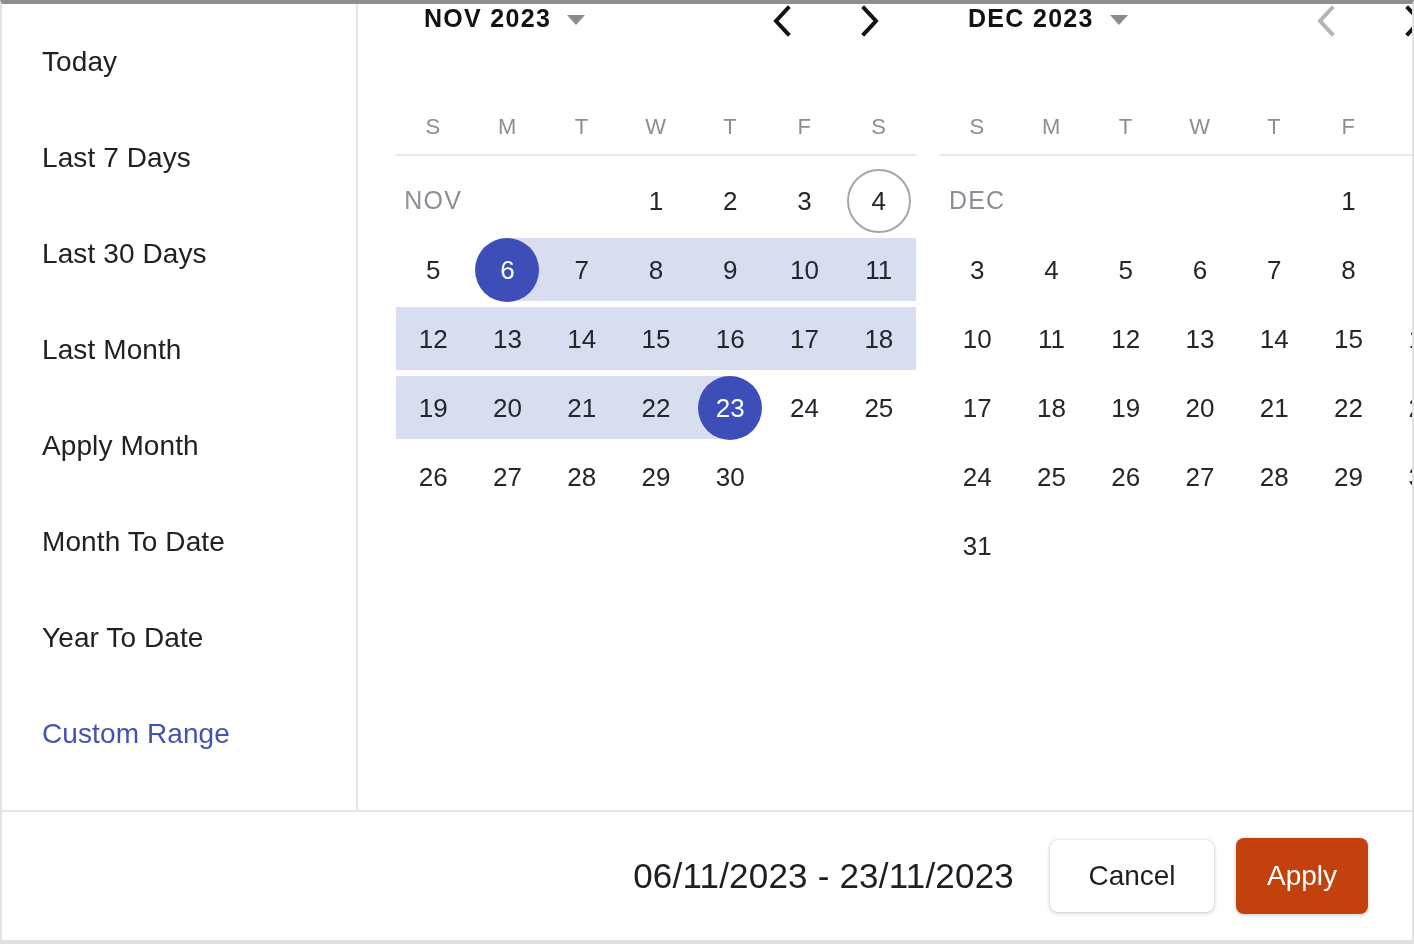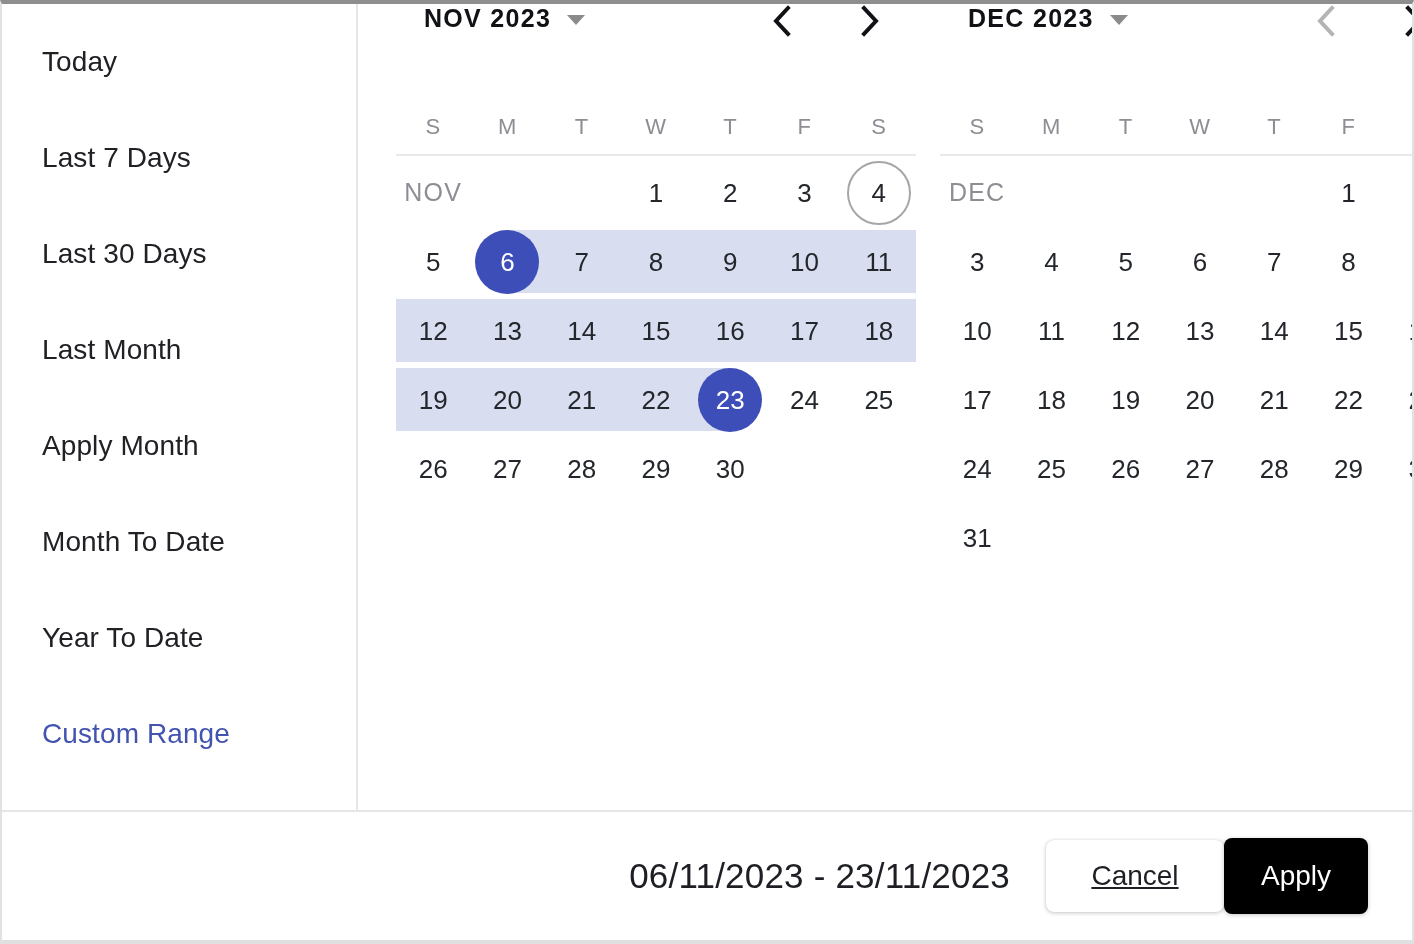--- a/index.html
+++ b/index.html
@@ -129,21 +129,21 @@
     align-items: center;
     border-bottom: 2px solid #e9e9e9;
   }
   .dow {
     text-align: center;
     font-size: 22px;
     color: #8d8d94;
     letter-spacing: .5px;
   }
 
-  .weeks { padding-top: 2px; }
+  .weeks { padding-top: 10px; }
 
   .week {
     position: relative;
     display: grid;
     grid-template-columns: repeat(7, 1fr);
     height: 69px;
     align-items: center;
   }
 
   
@@ -221,30 +221,30 @@
     white-space: nowrap;
     display: flex;
     align-items: center;
     justify-content: center;
   }
   .btn-cancel {
     background: #ffffff;
     color: #1d1f24;
     border: none;
     box-shadow: 0 1px 4px rgba(0,0,0,.22), 0 0 1px rgba(0,0,0,.18);
-    width: 178px;
+    width: 164px;
     height: 72px;
-    text-decoration: underline;
+    margin-right: 22px;
   }
   .btn-apply {
-    background: #000000;
+    background: #c2410c;
     color: #ffffff;
     border: none;
     box-shadow: 0 1px 4px rgba(0,0,0,.22);
-    width: 144px;
+    width: 132px;
     height: 76px;
   }
 </style>
 </head>
 <body>
 
 <div id="picker">
 
   <div class="body-row">
 

